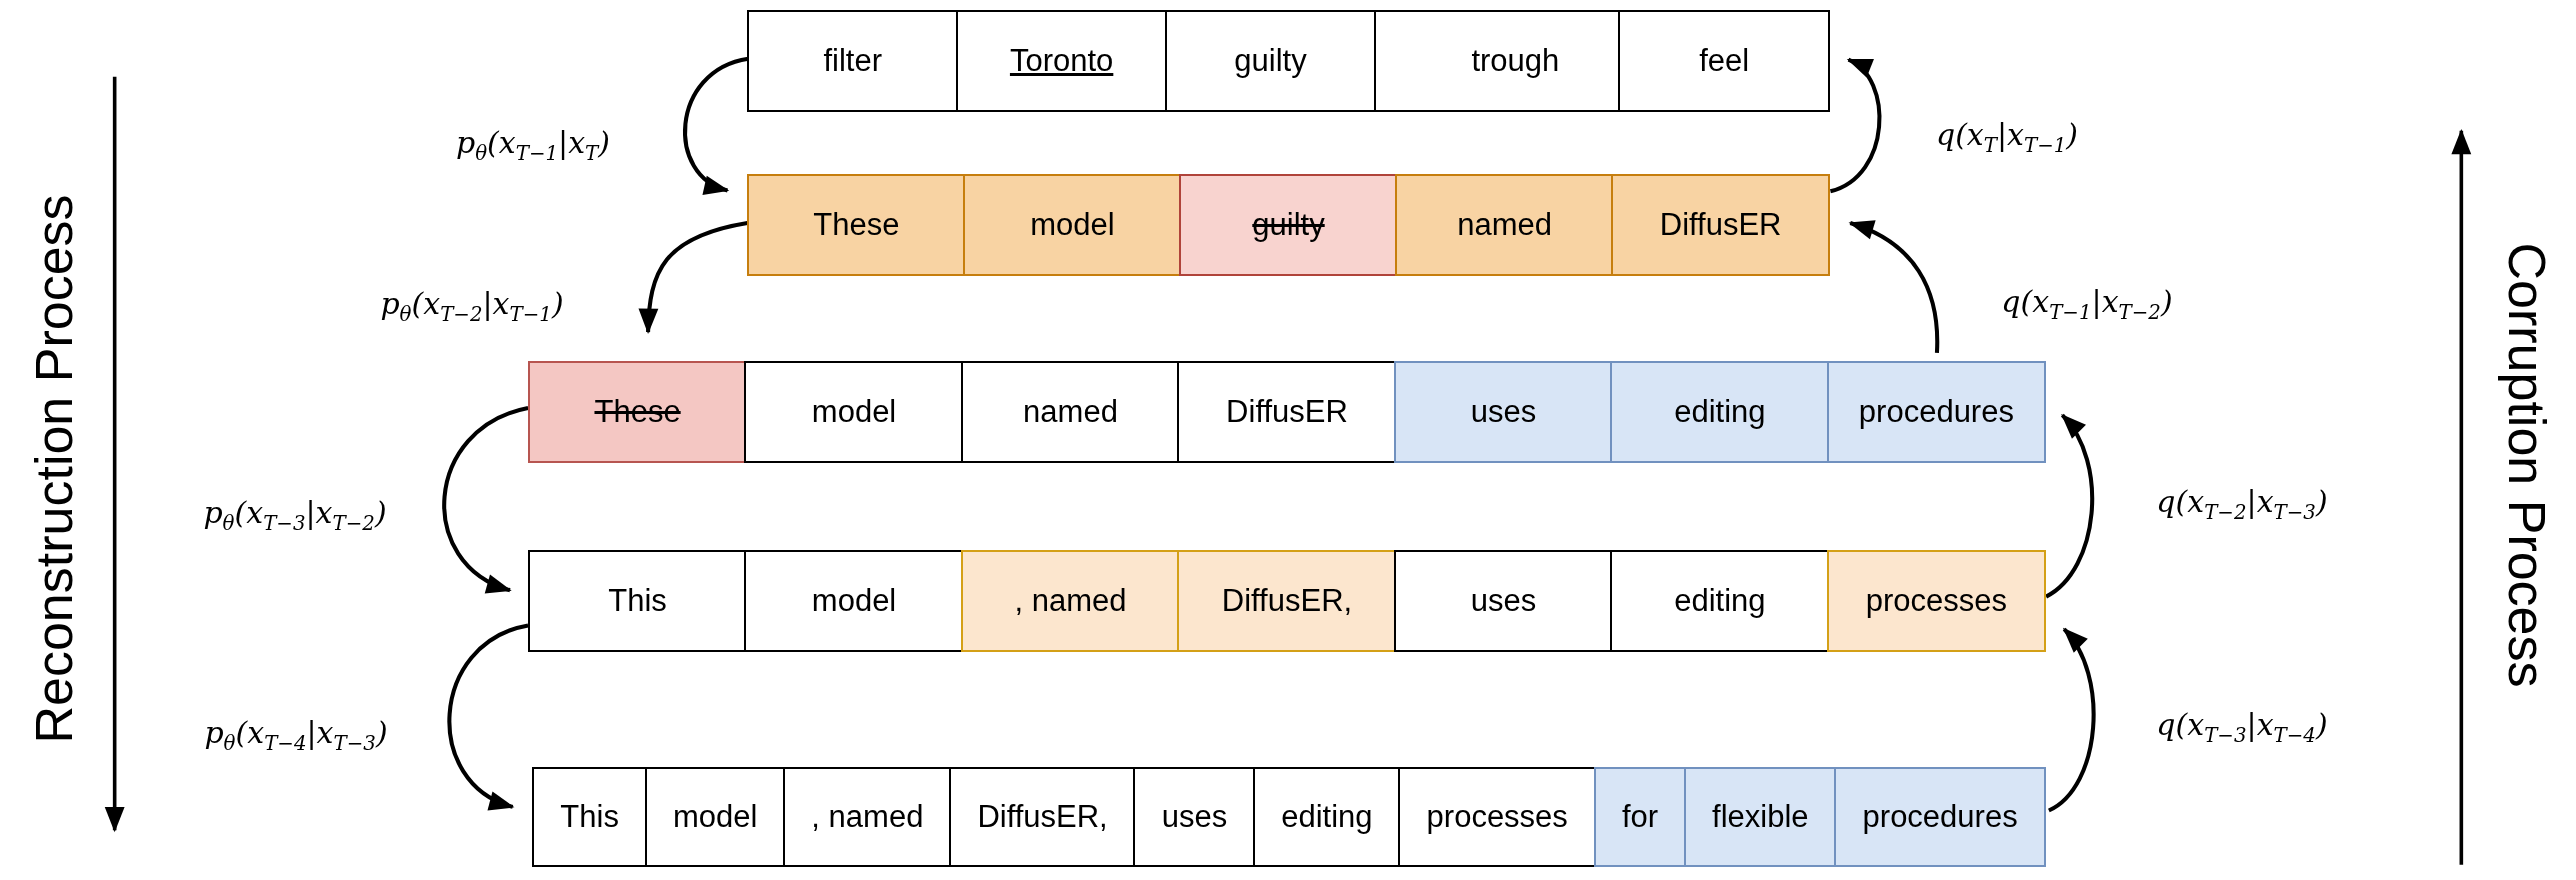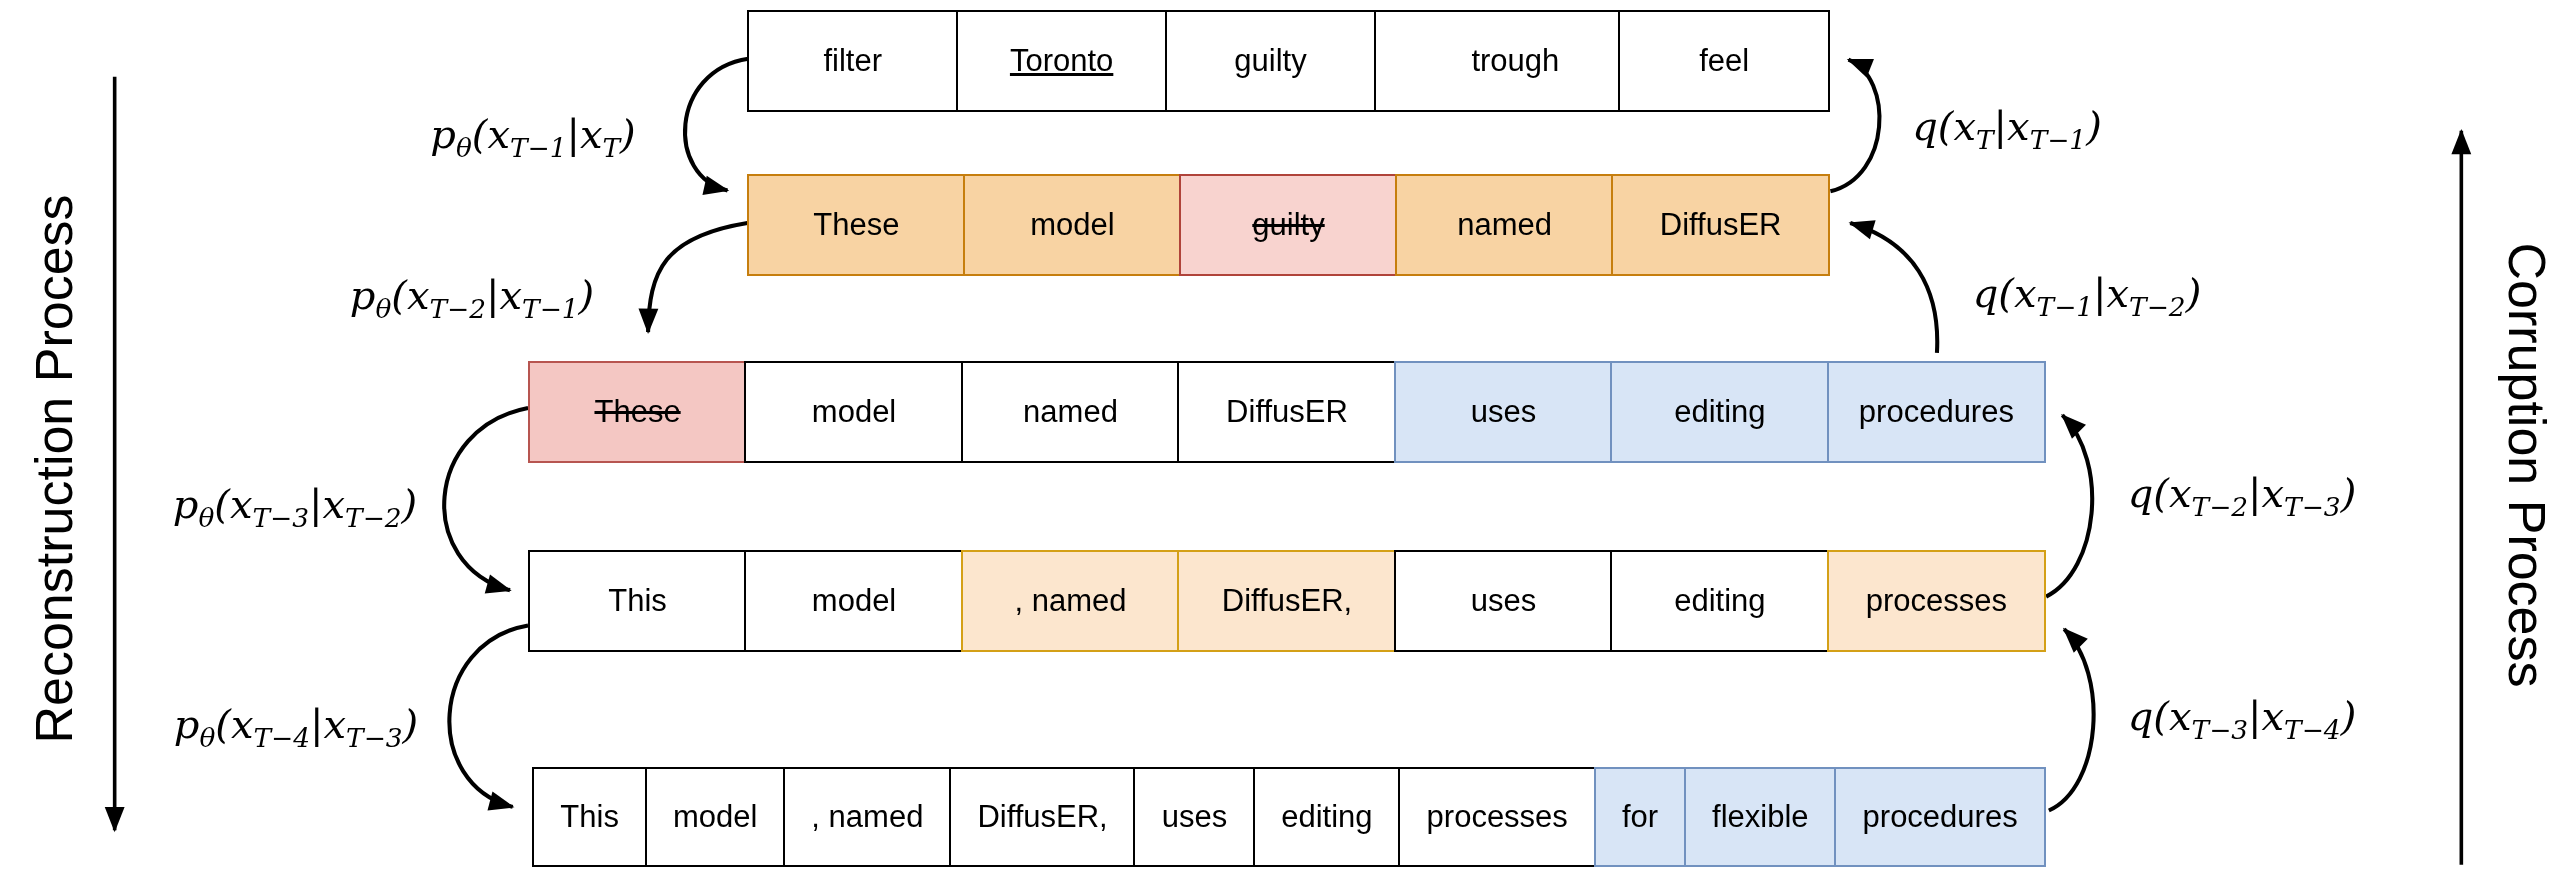--- a/index.html
+++ b/index.html
@@ -30,23 +30,24 @@
   }
   .token-cell + .token-cell{margin-left:-2.7px;}
   .token-cell.eq{flex:1 1 0;}
   .token-cell.auto{flex:1 1 auto;padding:0 21.7px;}
   .token-cell.strike{text-decoration:line-through;text-decoration-thickness:2.7px;}
   .mlabel{
     position:absolute;
     transform:translate(-50%,-50%);
     font-family:"DejaVu Serif", serif;
     font-style:italic;
-    font-size:40px;
+    font-size:30px;
     color:#000;
     white-space:nowrap;
+    margin-top:8px;
   }
   .mlabel sub{font-size:66%;font-style:italic;}
   .vlabel{
     position:absolute;
     font-size:52px;
     color:#000;
     white-space:nowrap;
   }
   .vlabel.left{transform:translate(-50%,-50%) rotate(-90deg);}
   .vlabel.right{transform:translate(-50%,-50%) rotate(90deg);}

